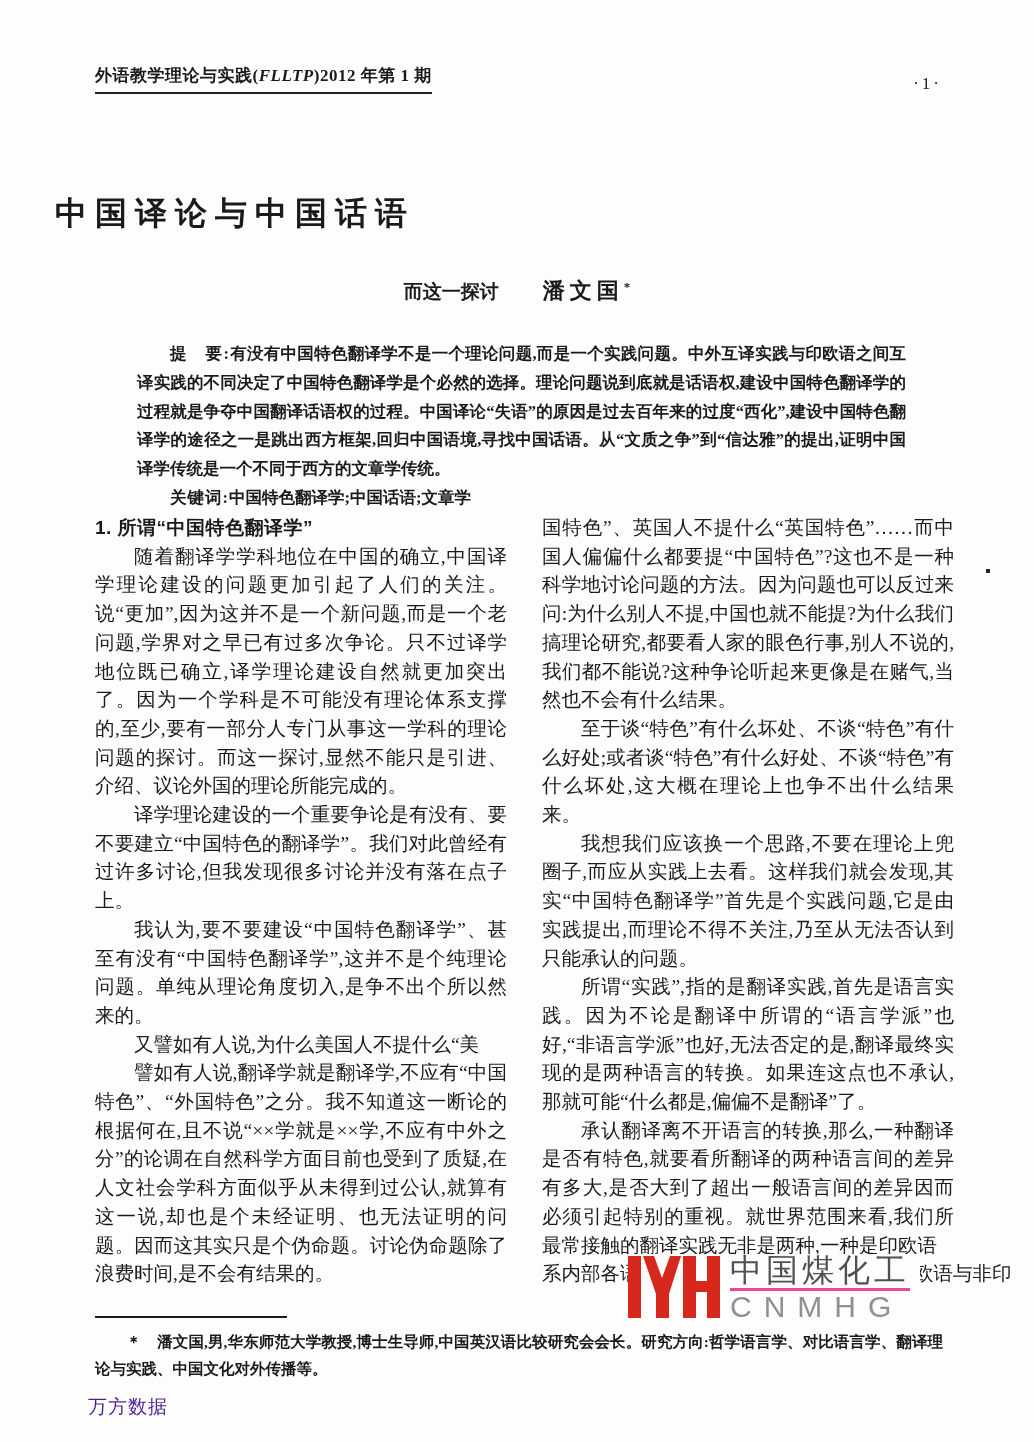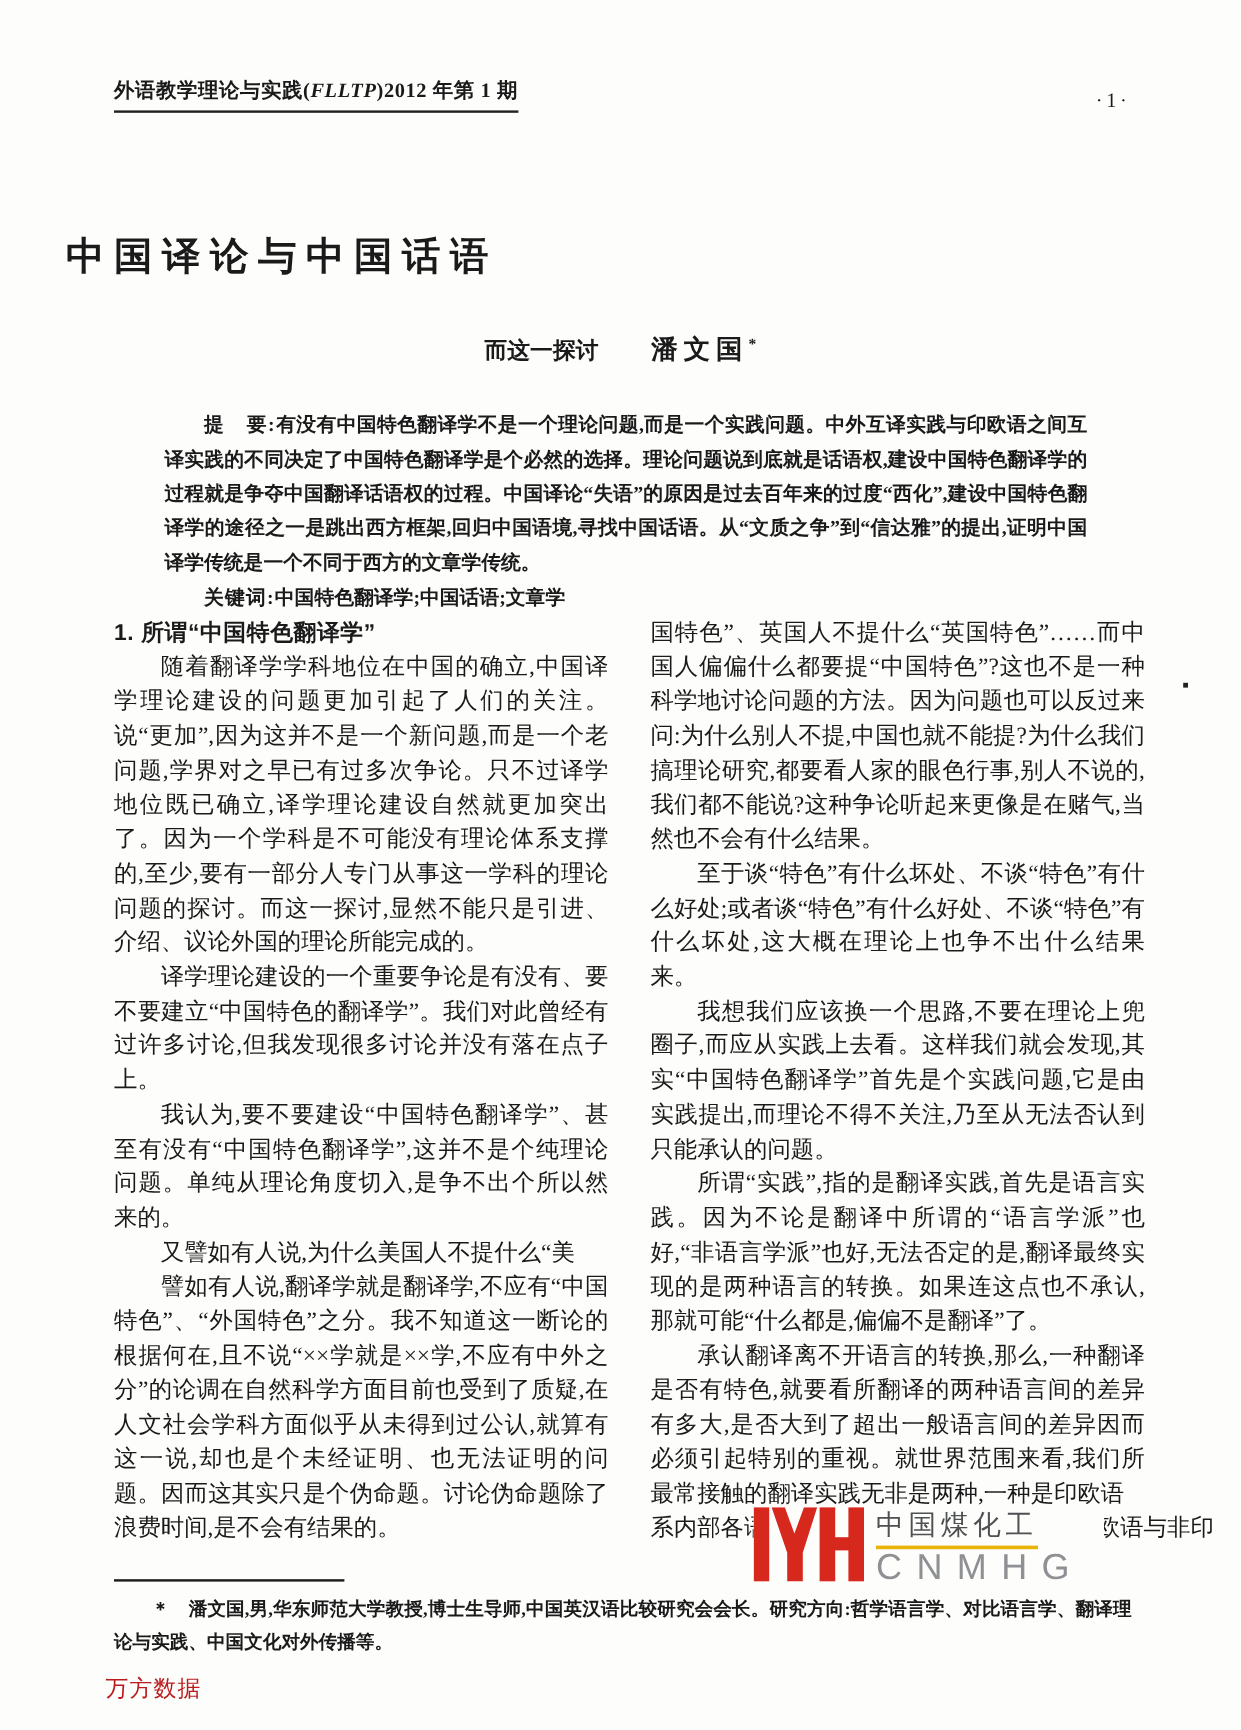--- a/index.html
+++ b/index.html
@@ -30,29 +30,29 @@
   .col h2{margin:0;font-size:19px;font-weight:bold;font-family:"Liberation Sans","DejaVu Sans",sans-serif;letter-spacing:0.5px;}
   .col p{margin:0;text-indent:2em;}
   .col p.noindent{text-indent:0;}
   
   .lastline{position:relative;height:29px;text-indent:0;text-align:left;}
   .trail{position:absolute;left:372px;top:0;white-space:nowrap;}
   .watermark{position:absolute;left:86px;top:-6px;width:292px;height:68px;background:#fdfdfc;
     display:flex;align-items:flex-start;}
   .wm-logo{flex:0 0 auto;margin-top:2px;}
   .wm-right{margin-left:10px;font-family:"Liberation Sans","DejaVu Sans",sans-serif;}
-  .wm-brand{font-size:23px;color:#4f5052;letter-spacing:4px;line-height:33px;
-    border-bottom:3px solid #eab308;padding-bottom:1px;width:fit-content;white-space:nowrap;}
+  .wm-brand{font-size:32px;color:#4f5052;letter-spacing:4px;line-height:33px;
+    border-bottom:3px solid #ec4899;padding-bottom:1px;width:fit-content;white-space:nowrap;}
   .wm-sub{font-size:30px;color:#8e9093;letter-spacing:12px;line-height:26px;margin-top:3px;white-space:nowrap;}
   
   .footnote-rule{position:absolute;left:95px;top:1316px;width:192px;height:2px;background:#1a1a1a;}
   .footnote{position:absolute;left:95px;top:1328px;width:848px;margin:0;font-size:15.5px;line-height:27px;
     font-weight:bold;text-align:justify;text-indent:2em;}
   
-  .wanfang{position:absolute;left:88px;top:1394px;font-size:19px;color:#b91c1c;
+  .wanfang{position:absolute;left:88px;top:1394px;font-size:19px;color:#4c1d95;
     font-family:"Liberation Sans","DejaVu Sans",sans-serif;letter-spacing:1px;}
   .speck{position:absolute;left:986px;top:569px;width:4px;height:4px;background:#222;}
 </style>
 </head>
 <body>
 
 <div class="page">
 
   <div class="header">
     <div class="journal-title"><span>外语教学理论与实践(</span><em>FLLTP</em><span>)2012 年第 1 期</span></div>

